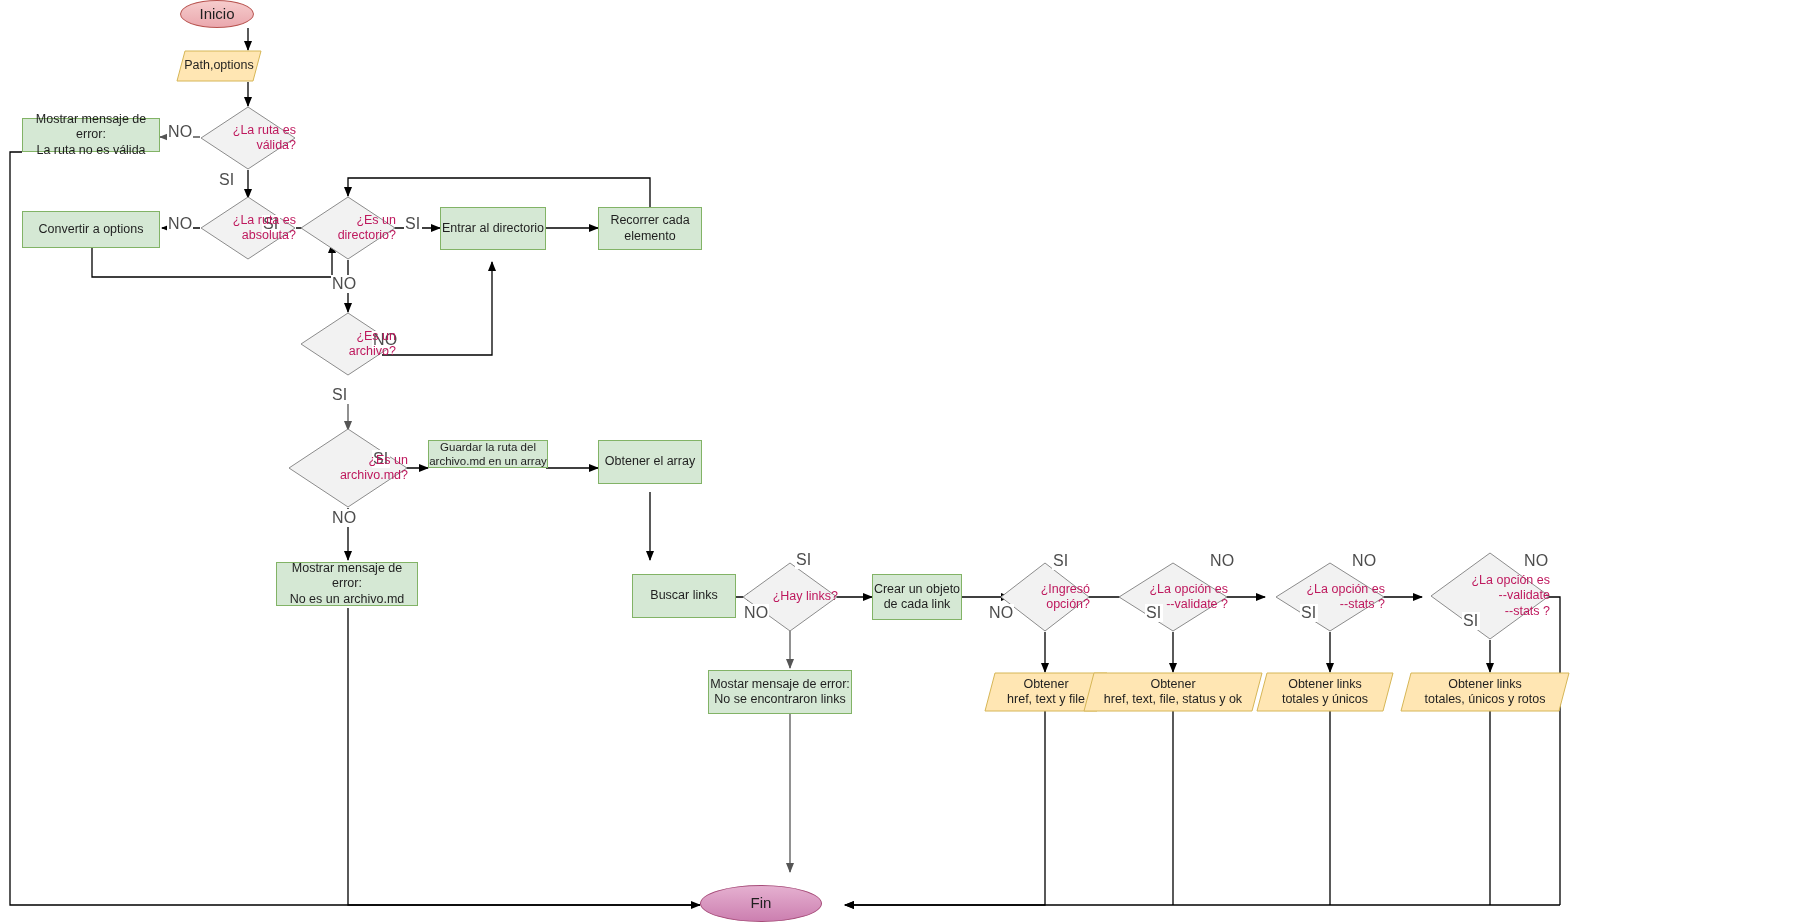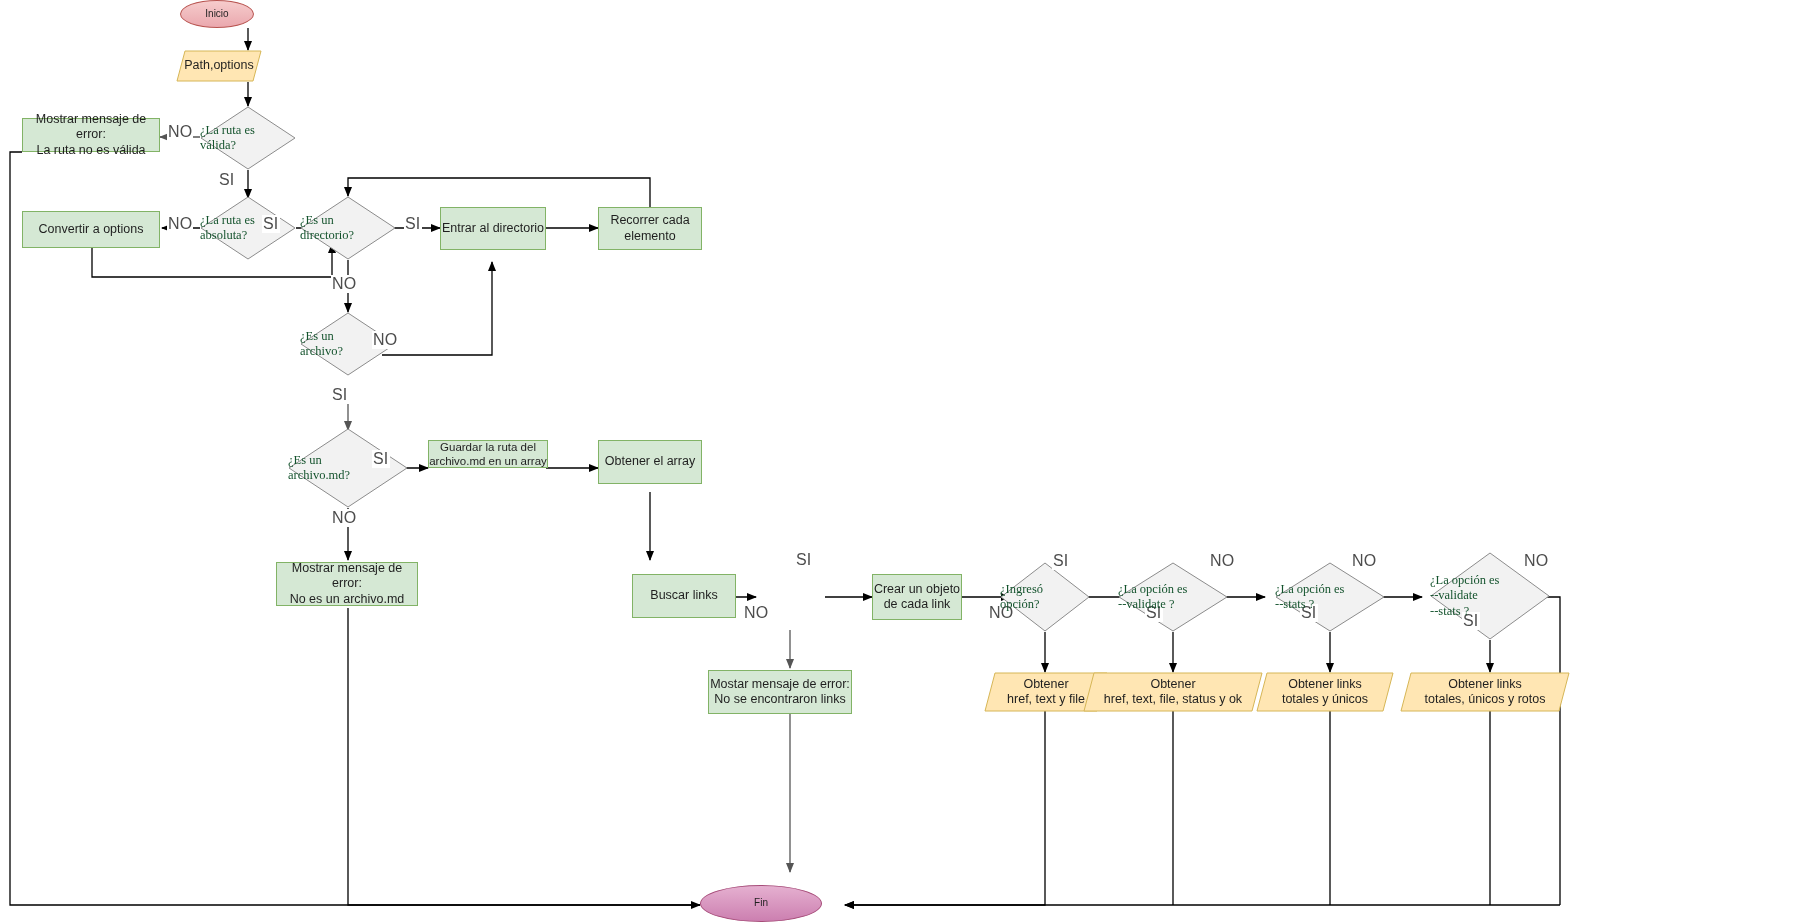--- a/index.html
+++ b/index.html
@@ -46,40 +46,39 @@
   }
   .dec .dshape{
     position:absolute;
     left:0;top:0;
     width:100%;height:100%;
   }
   .dec .dlabel{
     position:relative;
     z-index:2;
     width:115%;
-    text-align:left;
-    color:#14532d;
-    font-family:Liberation Serif, serif;
+    text-align:right;
+    color:#be185d;
   }
   
   .io{
     font-size:12.5px;
     background:transparent;
   }
   .io .ioshape{
     position:absolute;
     left:0;top:0;width:100%;height:100%;
   }
   .io .iolabel{
     position:relative;z-index:2;width:92%;text-align:center;
   }
   
   .term{
     border-radius:50%;
-    font-size:10px;
+    font-size:15px;
     text-align:right;
   }
   .term-start{
     background:#f2b9b9;
     background:linear-gradient(180deg,#f6cccc 0%,#eaa8ae 100%);
     border:1px solid #b85450;
   }
   .term-end{
     background:linear-gradient(180deg,#e5b0d0 0%,#cc7fb0 100%);
     border:1px solid #a64c79;
@@ -264,20 +263,26 @@
 
   <div class="node proc" style="left:276px;top:562px;width:142px;height:44px;">
     <span>Mostrar mensaje de error:
 No es un archivo.md</span>
   </div>
 
   <div class="node proc" style="left:598px;top:574px;width:104px;height:44px;margin-left:34px;">
     <span>Buscar links</span>
   </div>
 
+  <div class="node dec" style="left:742px;top:562px;width:96px;height:70px;">
+    <svg class="dshape" viewBox="0 0 96 70" preserveAspectRatio="none">
+      <polygon points="48,1 95,35 48,69 1,35" fill="#f2f2f2" stroke="#8c8c8c" stroke-width="1"></polygon>
+    </svg>
+    <span class="dlabel">¿Hay links?</span>
+  </div>
 
   <div class="node proc" style="left:708px;top:670px;width:144px;height:44px;">
     <span>Mostar mensaje de error:
 No se encontraron links</span>
   </div>
 
   <div class="node proc" style="left:872px;top:574px;width:90px;height:46px;">
     <span>Crear un objeto
 de cada link</span>
   </div>

